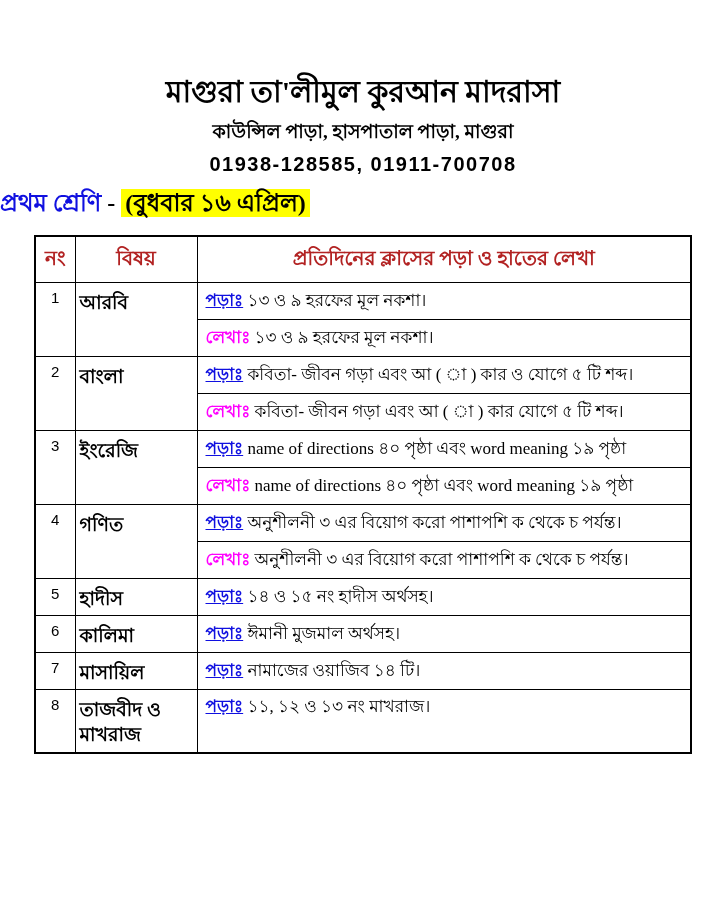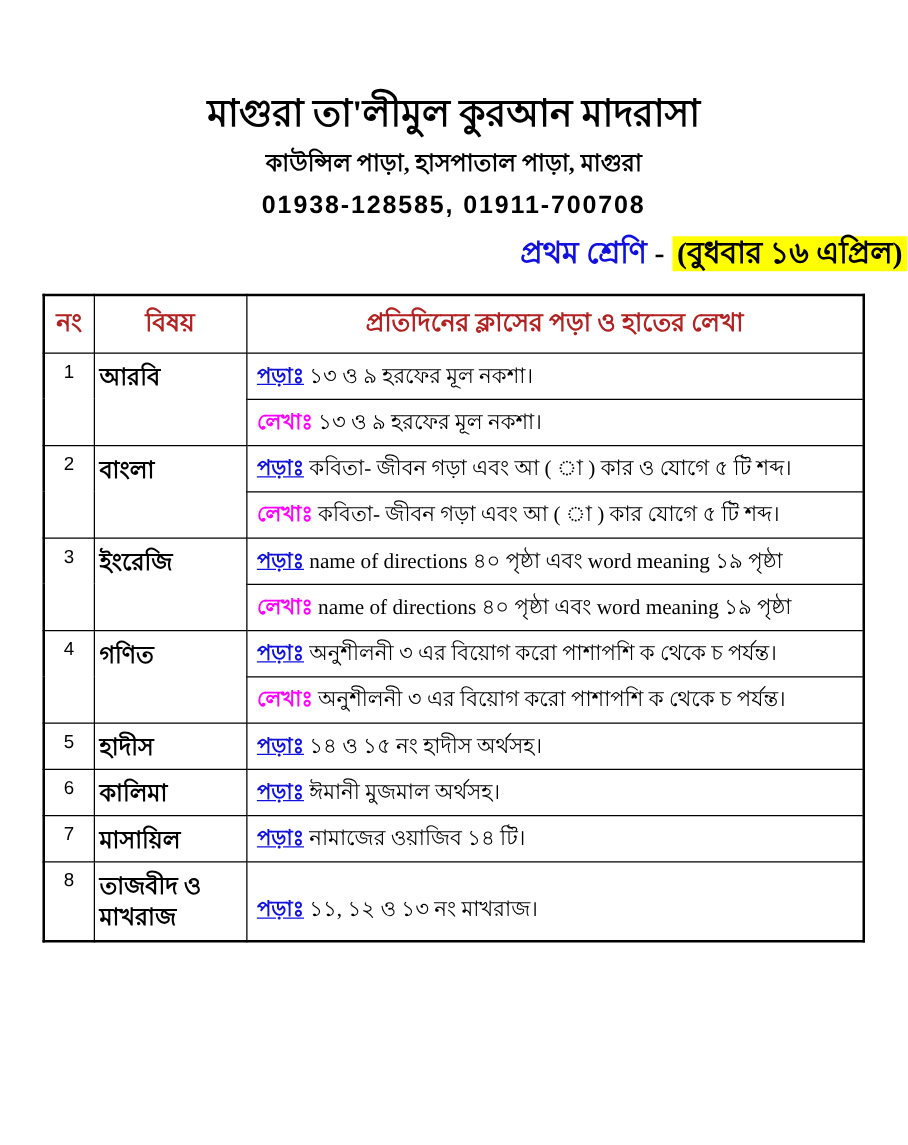--- a/index.html
+++ b/index.html
@@ -32,21 +32,21 @@
   .doc-phones {
     text-align: center;
     font-family: "Liberation Sans", "DejaVu Sans", sans-serif;
     font-size: 20px;
     line-height: 24px;
     font-weight: bold;
     letter-spacing: 1.5px;
     margin: 0 0 11px 0;
   }
   .class-line {
-    text-align: right;
+    text-align: left;
     font-size: 24px;
     line-height: 32px;
     font-weight: bold;
     margin: 0 0 16px 0;
   }
   .class-name { color: var(--accent-blue); }
   .class-sep { color: #000000; }
   .date-chip {
     background: var(--hl-yellow);
     color: #000000;
@@ -97,21 +97,21 @@
     height: 37px;
     vertical-align: middle;
     font-size: 17px;
     padding: 4px 8px;
     text-align: left;
     white-space: nowrap;
   }
   tbody tr:last-child td.cell-content {
     height: 64px;
     vertical-align: top;
-    padding-top: 24px;
+    padding-top: 3px;
   }
   .label-pora  { color: var(--accent-blue); font-weight: bold; text-decoration: underline; }
   .label-lekha { color: var(--label-magenta); font-weight: bold; }
 </style>
 </head>
 <body>
 
 <div class="page">
 
   <h1 class="doc-title">মাগুরা তা'লীমুল কুরআন মাদরাসা</h1>

